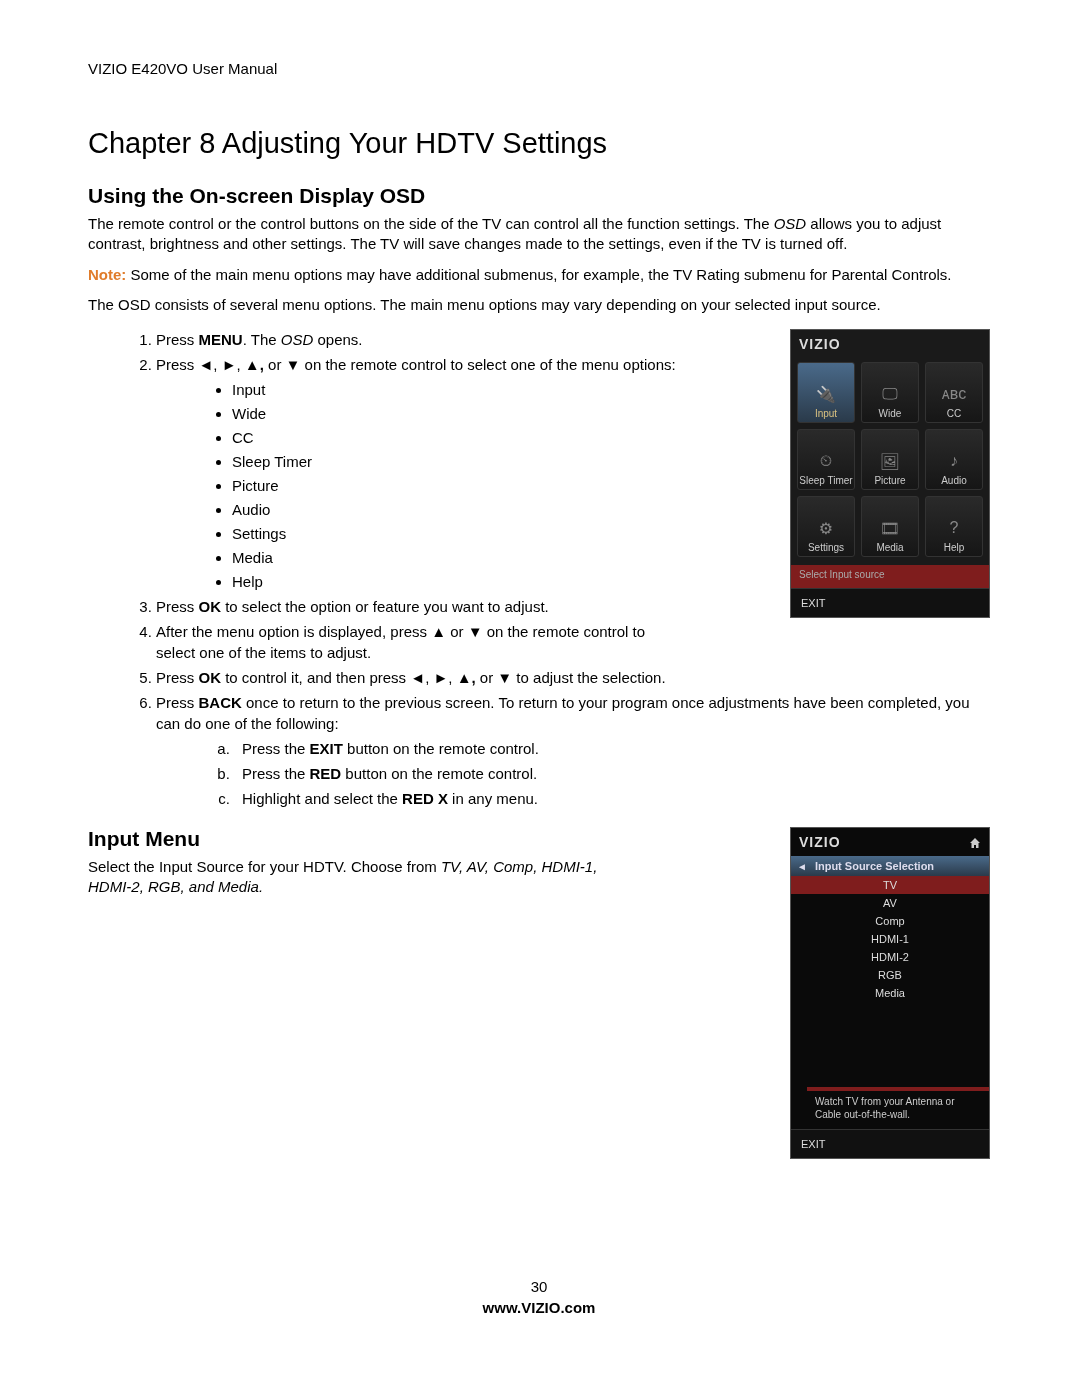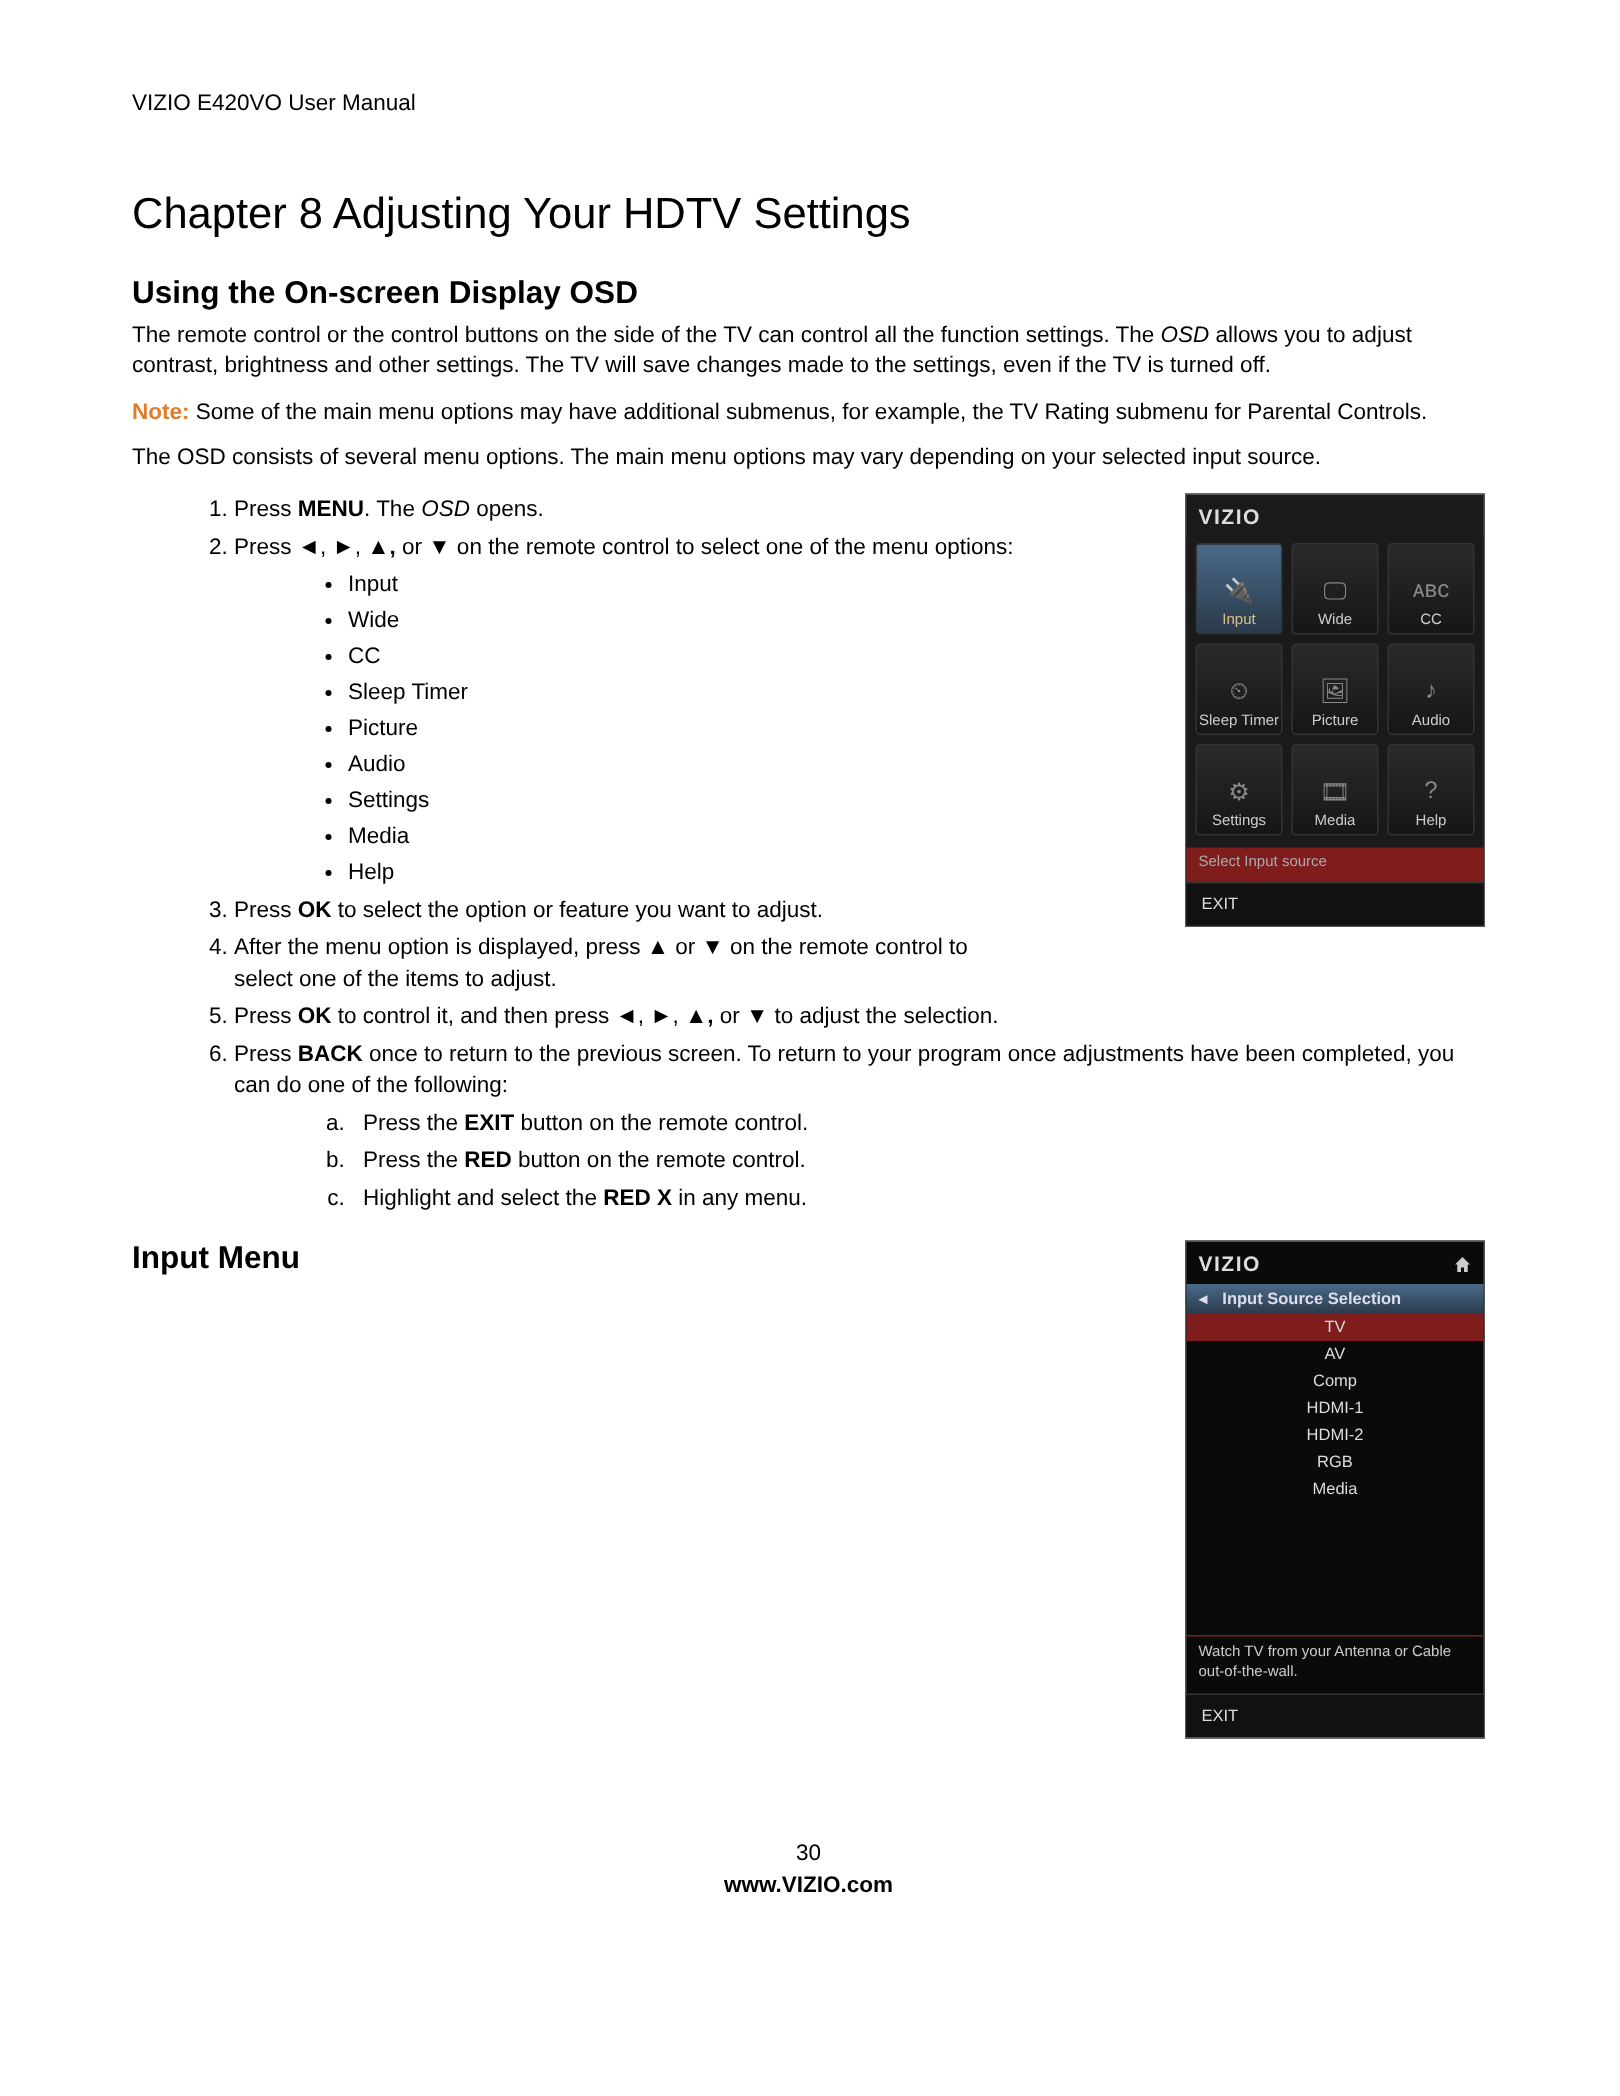--- a/index.html
+++ b/index.html
@@ -180,22 +180,23 @@
     color: #ddd;
   }
   .input-item.selected {
     background: #7f1d1d;
   }
   .spacer-fill { flex: 1; }
   .hint-text {
     font-size: 10px;
     color: #ccc;
     padding: 4px 8px 8px 8px;
-    border-top: 1px solid #7f1d1d;
+    border-top: 4px solid #7f1d1d;
     line-height: 1.3;
+    margin-left: 16px;
   }
   .footer {
     text-align: center;
     margin-top: 90px;
   }
   .page-num { font-size: 15px; margin-bottom: 4px; }
   .footer-url { font-size: 15px; font-weight: bold; }
   .instr-block1 {
     width: 520px;
   }
@@ -334,20 +335,23 @@
           <div class="input-item">HDMI-2</div>
           <div class="input-item">RGB</div>
           <div class="input-item">Media</div>
         </div>
       <div class="spacer-fill"></div>
       <div class="hint-text">Watch TV from your Antenna or Cable out-of-the-wall.</div>
       <div class="exit-btn">EXIT</div>
     </div>
 
     <h2>Input Menu</h2>
+    <p class="input-text">
+      <span>Select the Input Source for your HDTV. Choose from </span><span class="italic">TV, AV, Comp, HDMI-1, HDMI-2, RGB, and Media.</span>
+    </p>
     <div style="height:280px"></div>
   </div>
 
   <div class="footer">
     <div class="page-num">30</div>
     <div class="footer-url">www.VIZIO.com</div>
   </div>
 </div>
 
 </body></html>

